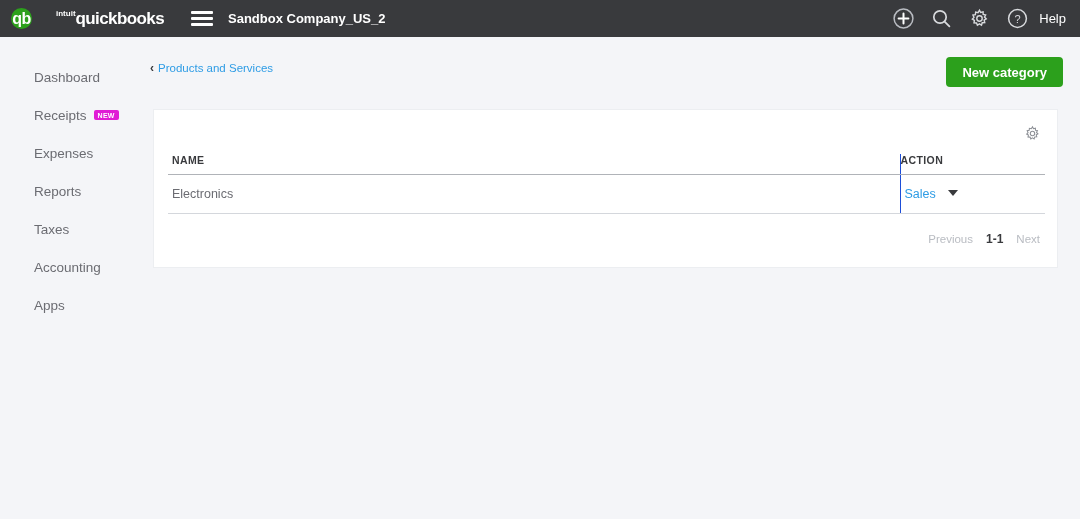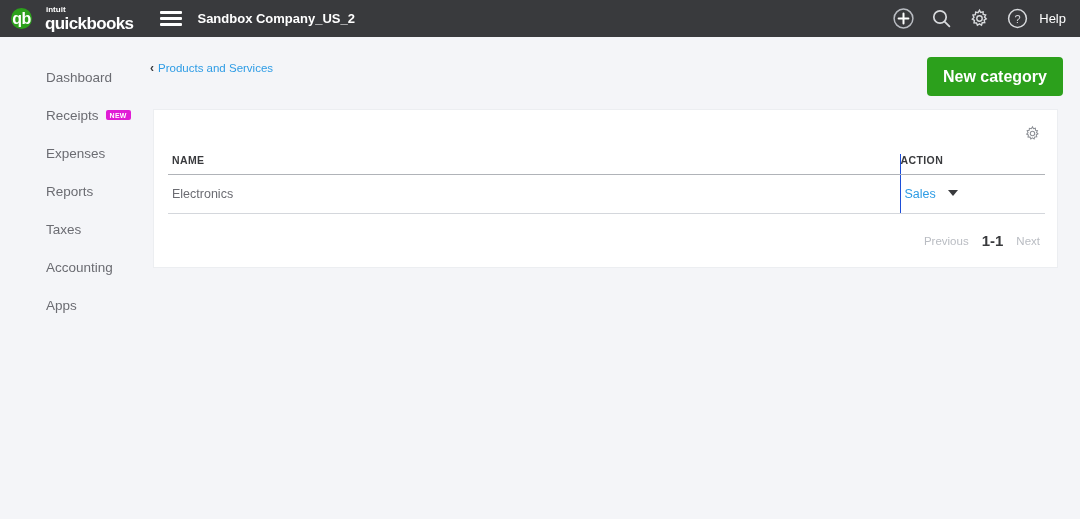--- a/index.html
+++ b/index.html
@@ -41,23 +41,23 @@
     flex: none;
   }
   .qb-circle span {
     color: #ffffff;
     font-size: 16px;
     font-weight: bold;
     line-height: 1;
     letter-spacing: -0.5px;
   }
   .logo-text {
-    margin-left: 13px;
-    display: flex;
-    flex-direction: column;
+    margin-left: 23px;
+    display: flex;
+    flex-direction: row;
     justify-content: center;
     line-height: 1;
   }
   .logo-intuit {
     color: #ffffff;
     font-size: 8px;
     font-weight: bold;
     letter-spacing: 0px;
     margin-bottom: 1px;
     margin-left: 1px;
@@ -112,21 +112,21 @@
   .help-label {
     color: #ffffff;
     font-size: 13px;
     margin-left: -4px;
     cursor: pointer;
   }
 
   
   .sidebar {
     position: absolute;
-    top: 37px; left: 12px;
+    top: 37px; left: 0;
     width: 134px;
     height: 482px;
     background: #f4f5f8;
     padding-top: 21px;
   }
   .nav-item {
     height: 38px;
     display: flex;
     align-items: center;
     padding-left: 34px;
@@ -187,24 +187,24 @@
   }
 
   .new-cat-btn {
     position: absolute;
     top: 20px;
     right: 17px;
     background: #2ca01c;
     color: #ffffff;
     border: none;
     border-radius: 4px;
-    font-size: 16px;
+    font-size: 13px;
     font-weight: bold;
     font-family: "Liberation Sans", sans-serif;
-    height: 39px;
+    height: 30px;
     padding: 0 16px;
     cursor: pointer;
   }
 
   
   .card {
     position: absolute;
     top: 72px;
     left: 19px;
     width: 905px;
@@ -286,21 +286,21 @@
     align-items: center;
     padding: 10px 17px 0 0;
     gap: 13px;
   }
   .pg-prev, .pg-next {
     font-size: 11.5px;
     color: #b9bcc2;
     cursor: pointer;
   }
   .pg-range {
-    font-size: 15px;
+    font-size: 12px;
     color: #393a3d;
     font-weight: bold;
   }
 </style>
 </head>
 <body>
 
 <div class="topbar">
 
   <div class="logo-wrap">

